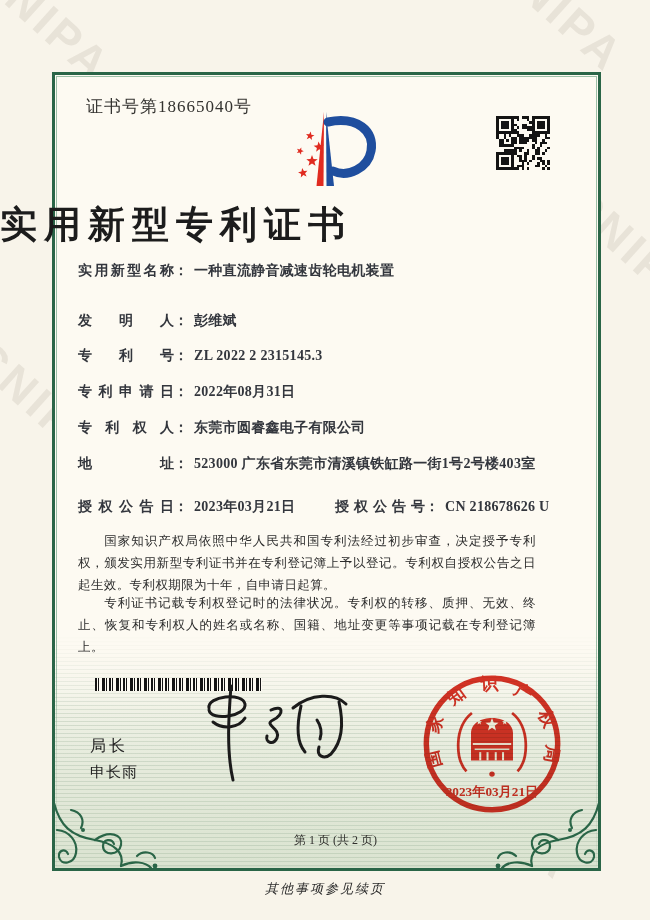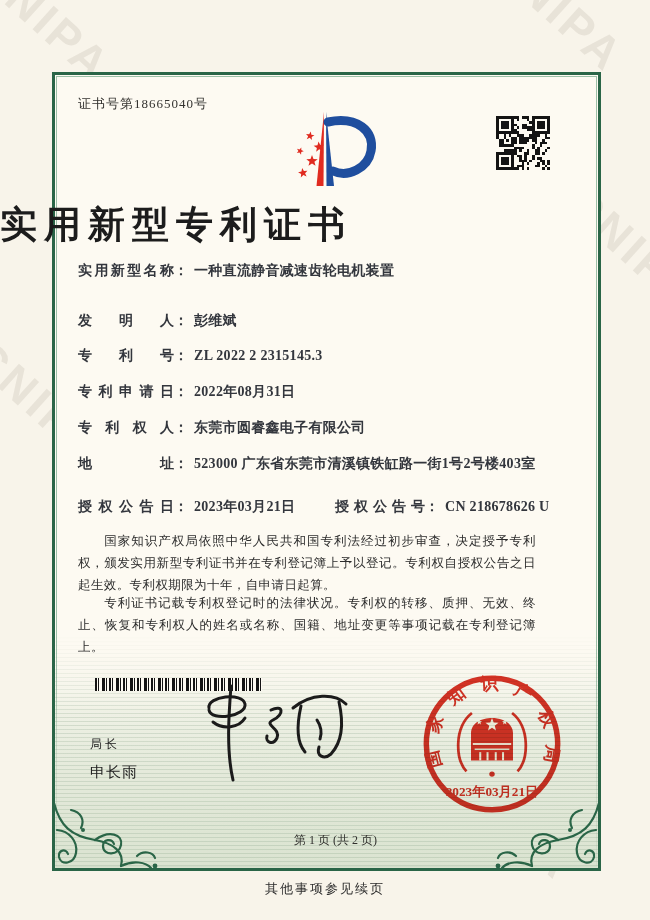--- a/index.html
+++ b/index.html
@@ -29,41 +29,41 @@
       repeating-linear-gradient(180deg, rgba(108,142,112,0.20) 0 1px, rgba(0,0,0,0) 1px 4px),
       linear-gradient(180deg, rgba(224,231,217,0) 0%, rgba(221,229,212,0.75) 55%, rgba(214,224,204,0.9) 100%);
     -webkit-mask-image:linear-gradient(180deg, transparent 0, #000 35%, #000 100%);
     mask-image:linear-gradient(180deg, transparent 0, #000 35%, #000 100%);
   }
   .flourish{ position:absolute; bottom:-4px; z-index:3; }
   .flourish.left{ left:-4px; }
   .flourish.right{ right:-4px; transform:scaleX(-1); }
   
   .abs{ position:absolute; z-index:4; }
-  #cert-number{ left:78px; top:95px; font-size:13px; letter-spacing:1px; color:#33322f; }
+  #cert-number{ left:86px; top:95px; font-size:17px; letter-spacing:1px; color:#33322f; }
   #title{ left:0; right:0; top:200px; font-size:37px; font-weight:700;
           letter-spacing:7px; color:#1c1c1c; }
   .field{ left:78px; font-size:14px; color:#33363d; white-space:nowrap; }
   .flabel{ display:inline-block; width:96px; text-align:justify; text-align-last:justify;
            font-weight:600; vertical-align:bottom; }
   .fcolon{ font-weight:600; margin-right:6px; }
   .fvalue{ font-weight:600; letter-spacing:0.3px; }
   .para{ left:78px; width:458px; font-size:12.5px; line-height:1.75; text-align:justify;
          text-indent:2.1em; color:#2c2c2c; letter-spacing:0.4px; }
   #barcode{
     left:95px; top:678px; width:167px; height:13px; background:#fff;
     background:repeating-linear-gradient(90deg,
       #141414 0 2px, #fdfaf2 2px 3px, #141414 3px 4px, #fdfaf2 4px 7px,
       #141414 7px 10px, #fdfaf2 10px 11px, #141414 11px 12px, #fdfaf2 12px 14px);
   }
-  #officer-title{ left:90px; top:736px; font-size:12px; letter-spacing:3px; color:#222; }
+  #officer-title{ left:90px; top:736px; font-size:16px; letter-spacing:3px; color:#222; }
   #officer-name{ left:90px; top:763px; font-size:15px; letter-spacing:1px; color:#222; }
   #page-info{ left:0; right:0; top:832px; text-align:center; font-size:12px; color:#30302d;padding-left:21px; }
   #continuation{ left:0; right:0; top:880px; text-align:center; font-size:13px;
-                 color:#2c2c2c; letter-spacing:2px; }
+                 font-style:italic; color:#2c2c2c; letter-spacing:2px; }
   #seal{ z-index:5; opacity:0.95; mix-blend-mode:multiply; }
 </style>
 </head>
 <body>
 
 <div id="page">
 
   <div class="wm" style="left:-35px;top:-8px">CNIPA</div>
   <div class="wm" style="left:478px;top:-18px">CNIPA</div>
   <div class="wm" style="left:553px;top:222px">CNIPA</div>

